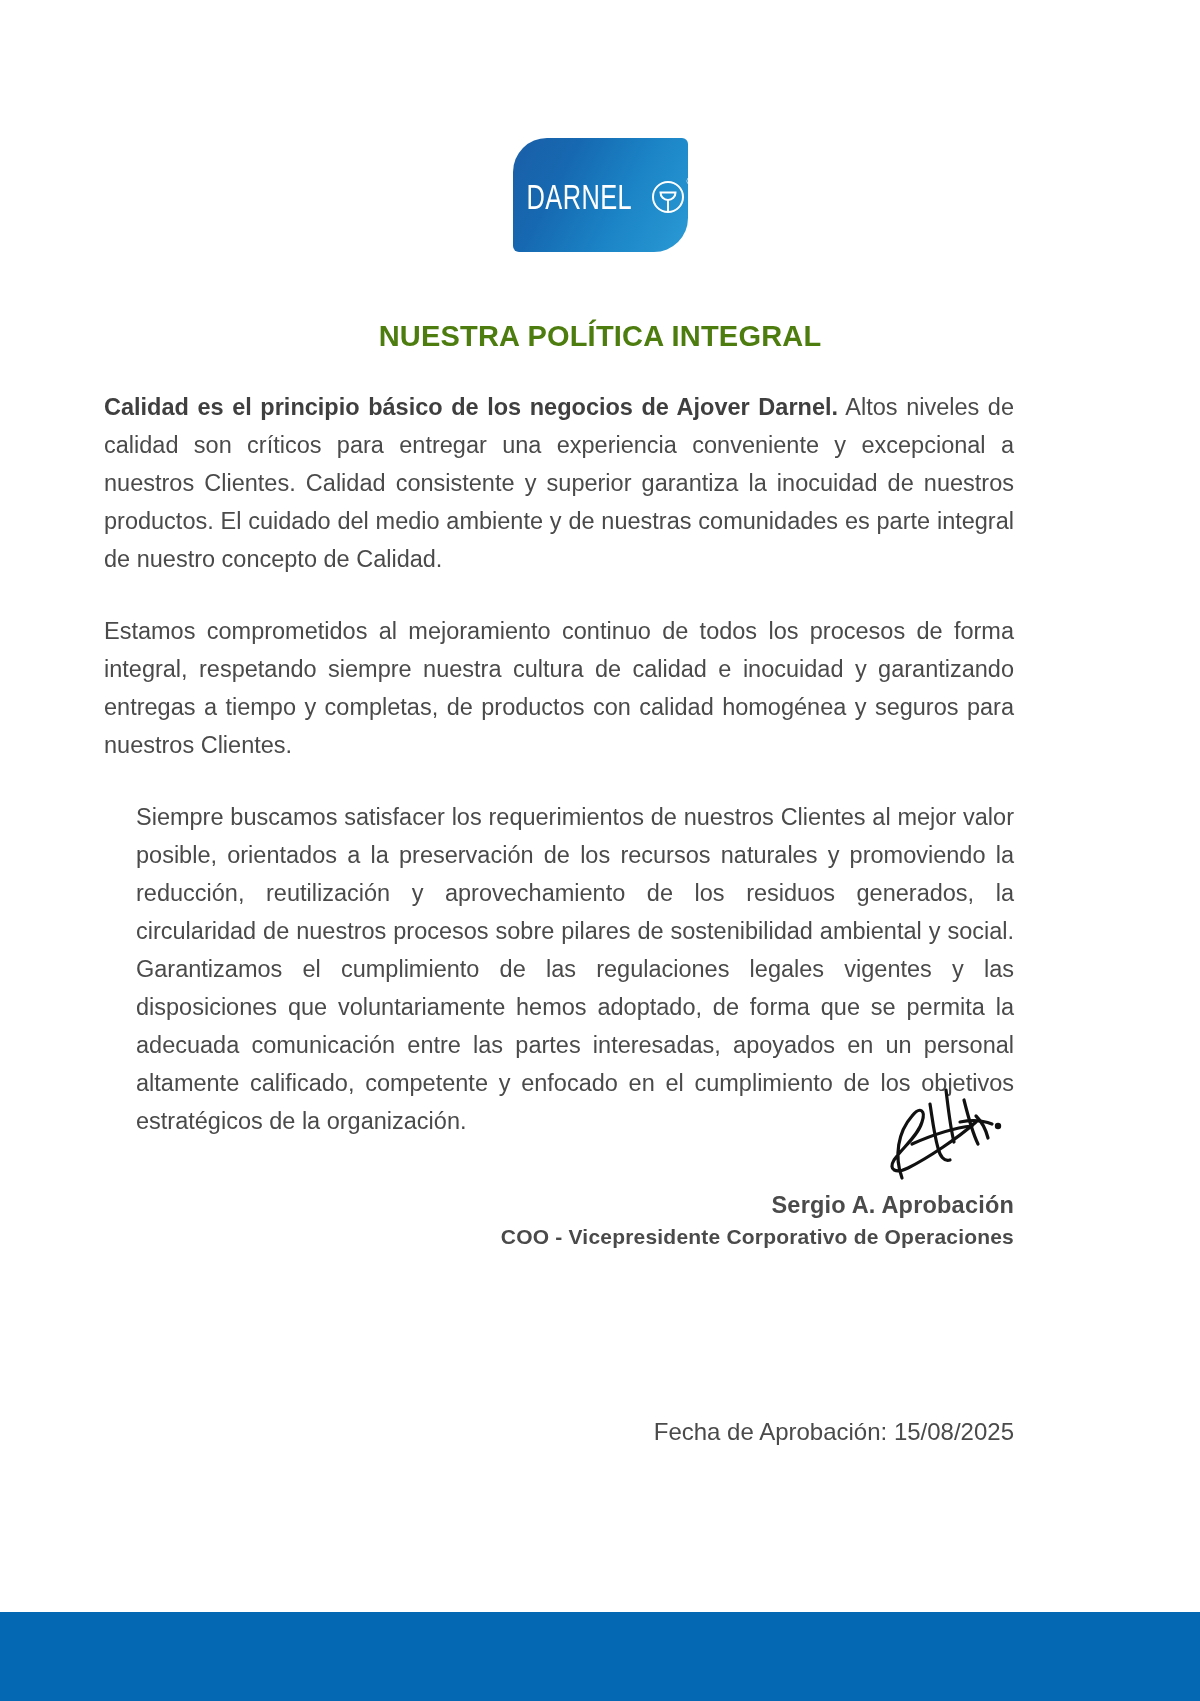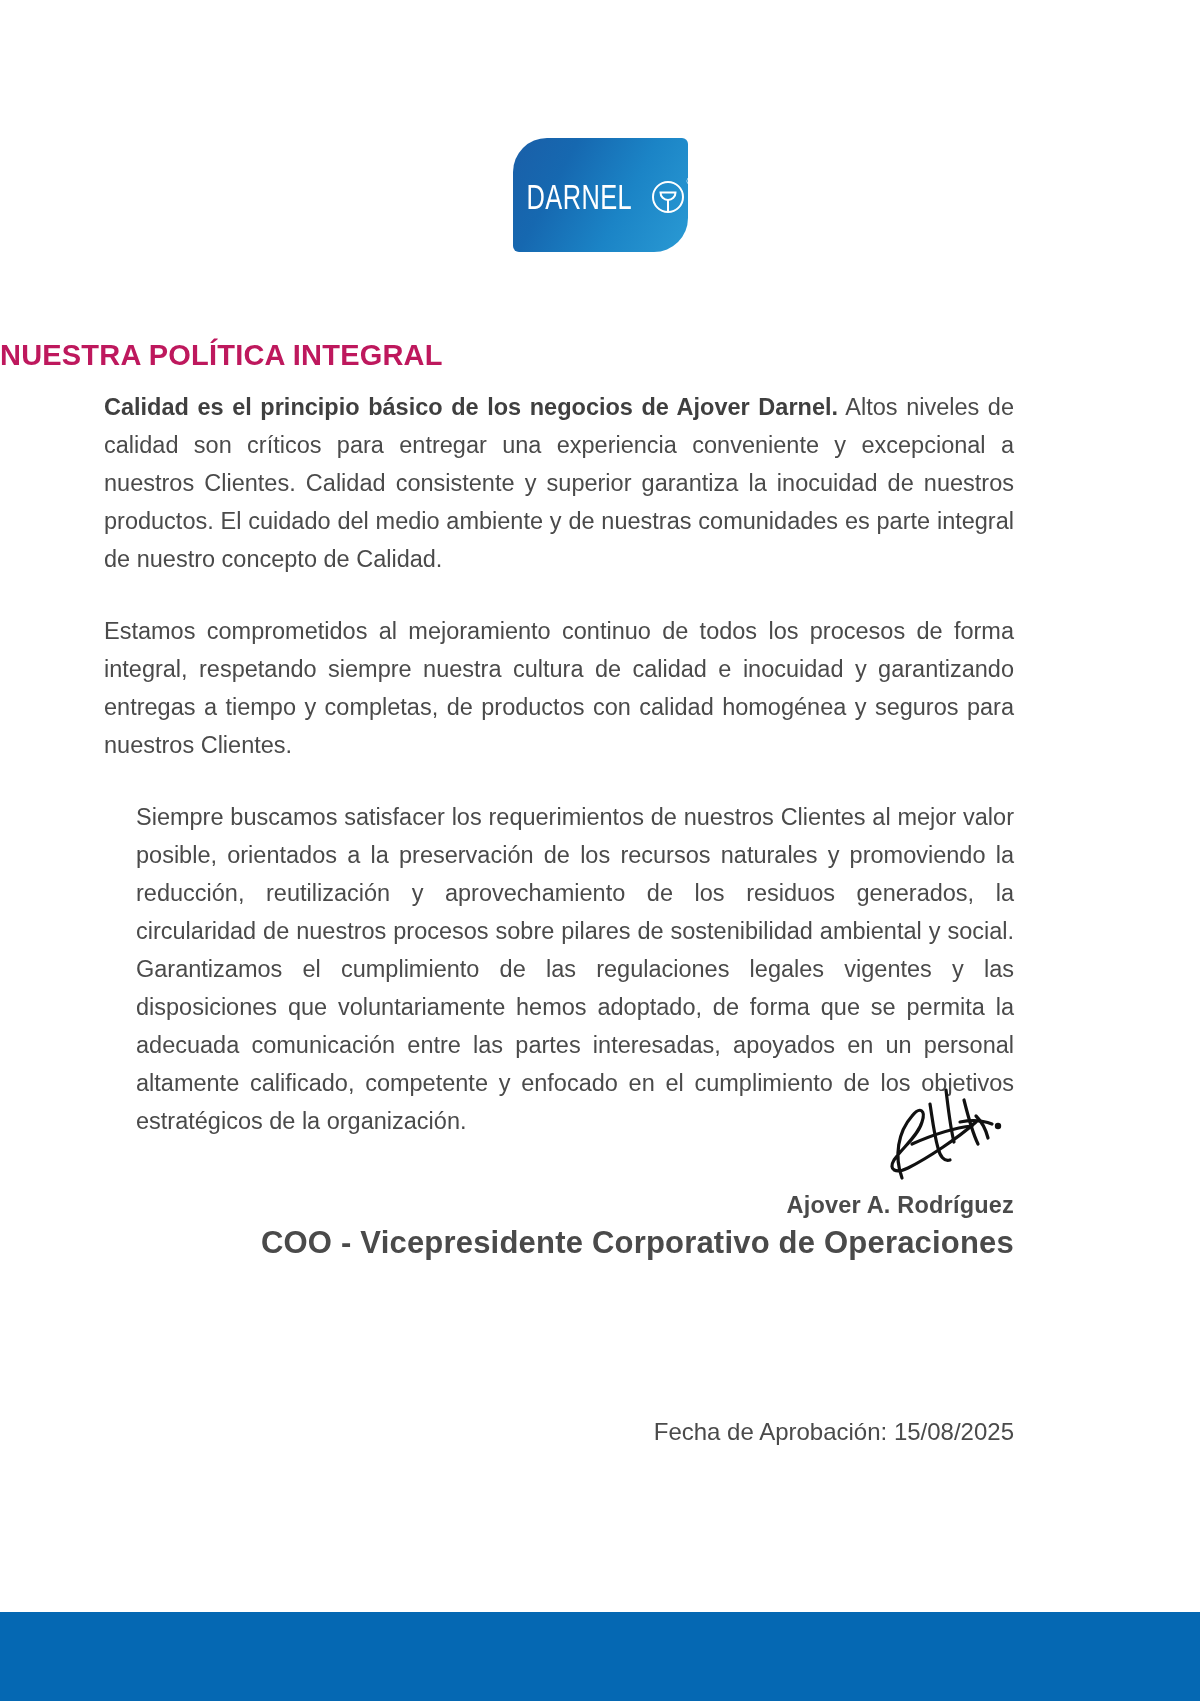--- a/index.html
+++ b/index.html
@@ -73,26 +73,25 @@
     font-size: 10px;
     line-height: 1;
   }
 
   
   .doc-title {
     position: absolute;
     top: 320px;
     left: 0;
     width: 1200px;
-    text-align: left;
-    color: #be185d;
+    text-align: center;
+    color: #4d7c0f;
     font-size: 29px;
     font-weight: bold;
     letter-spacing: 0.2px;
-    margin-top: 19px;
   }
 
   
   .body-block {
     position: absolute;
     top: 388px;
     left: 104px;
     width: 910px;
     color: #4a4a4a;
     font-size: 23.5px;
@@ -122,21 +121,21 @@
     margin-top: 6px;
     color: #4a4a4a;
     font-size: 23.5px;
     font-weight: bold;
     text-align: right;
     letter-spacing: 0.2px;
   }
   .sig-role {
     margin-top: 6px;
     color: #4a4a4a;
-    font-size: 31px;
+    font-size: 21px;
     font-weight: bold;
     text-align: right;
     letter-spacing: 0.2px;
   }
 
   
   .date-line {
     position: absolute;
     top: 1418px;
     left: 104px;
@@ -193,21 +192,21 @@
           <path d="M58 22 C60 34, 62 52, 66 66 C68 74, 72 80, 78 78"></path>
           <path d="M74 8 C76 24, 78 44, 82 60"></path>
           <path d="M92 18 C96 34, 100 50, 106 62"></path>
           <path d="M88 40 C98 38, 110 38, 120 42"></path>
           <path d="M40 62 C58 54, 80 46, 100 44"></path>
           <path d="M104 34 C110 40, 114 48, 116 56"></path>
         </g>
         <circle cx="126" cy="44" r="3.2" fill="#111111"></circle>
       </svg>
     </span>
-    <div class="sig-name">Ajover A. Rodríguez</div>
+    <div class="sig-name">Sergio A. Aprobación</div>
     <div class="sig-role">COO - Vicepresidente Corporativo de Operaciones</div>
   </div>
 
   <div class="date-line">Fecha de Aprobación: 15/08/2025</div>
 
   <div class="footer-band"></div>
 
 </div>
 
 </body></html>

